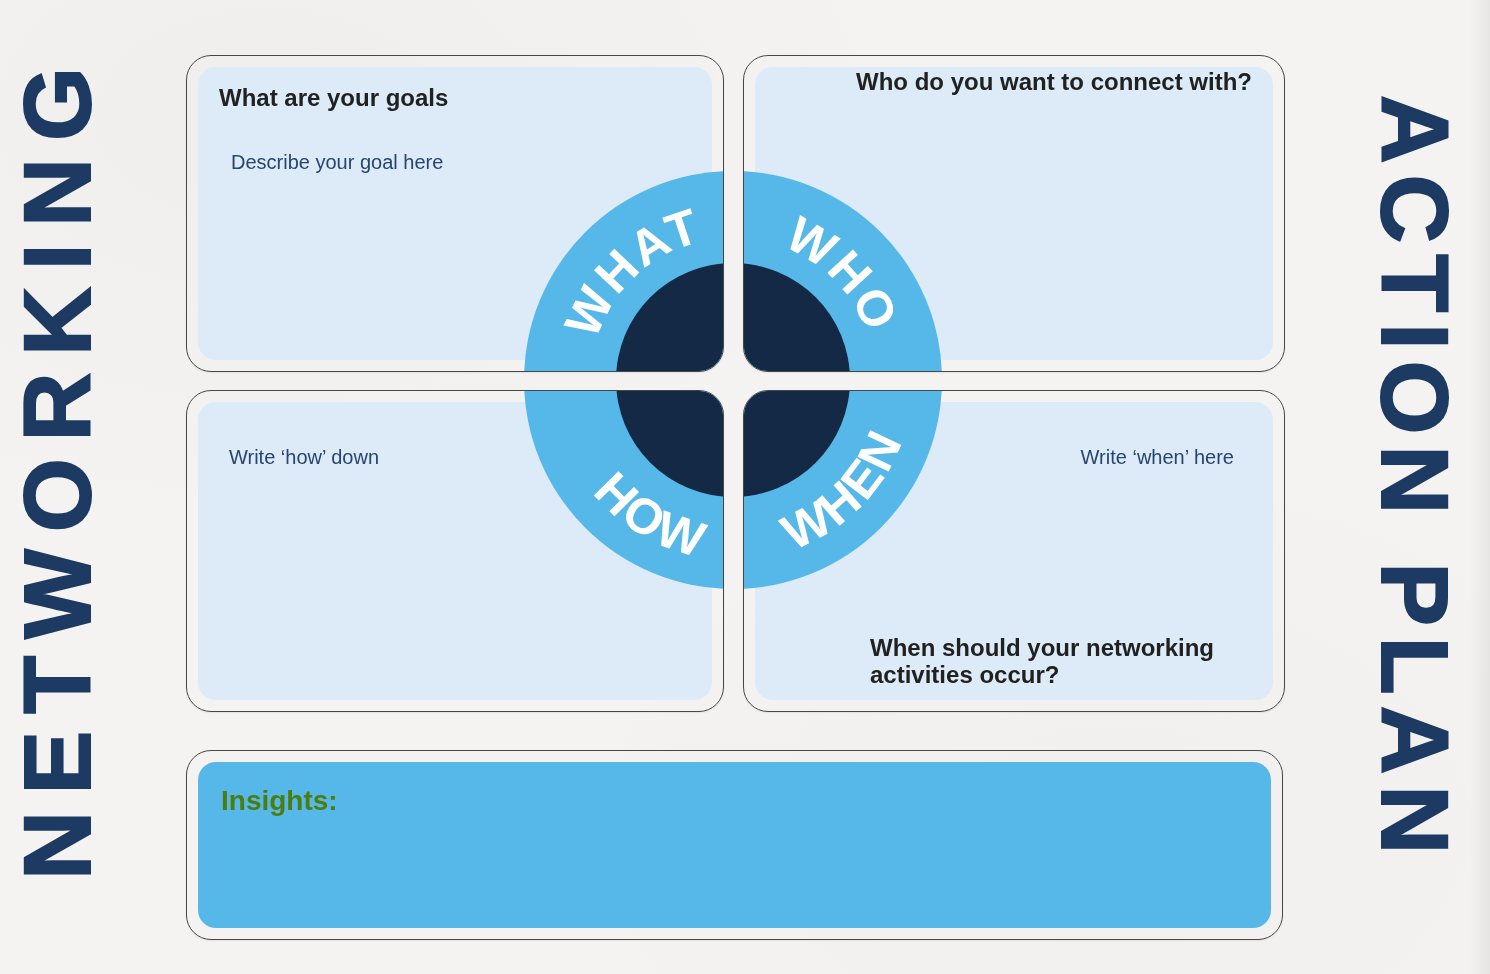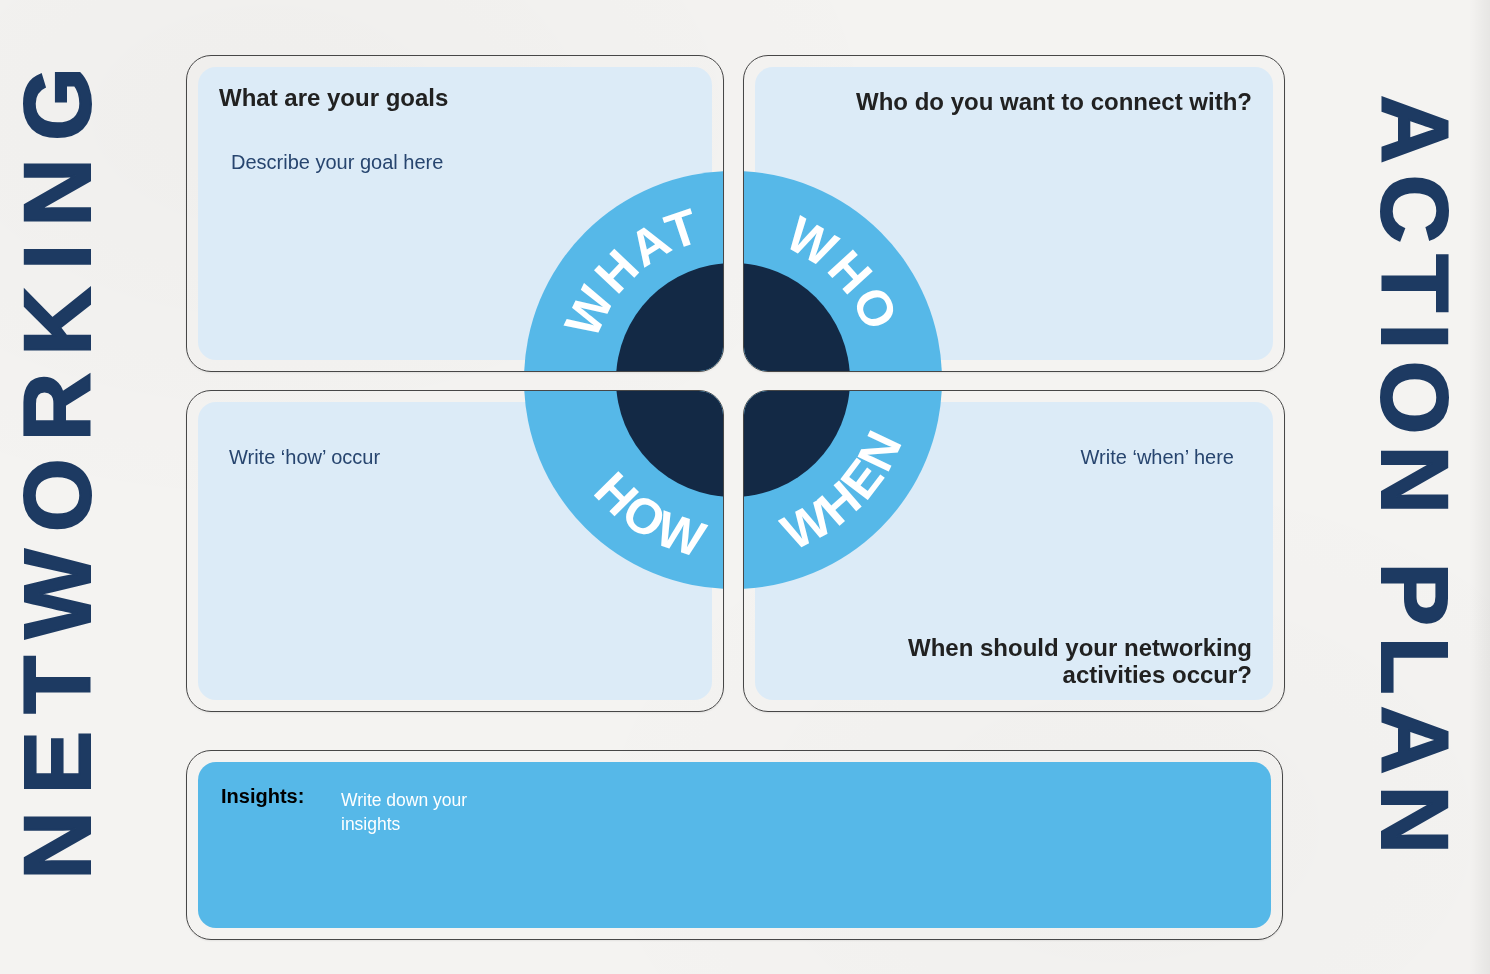--- a/index.html
+++ b/index.html
@@ -74,42 +74,42 @@
     font-weight:bold;font-size:50px;letter-spacing:2px;fill:#ffffff;
   }
 
   .heading{
     position:absolute;
     font-size:24px;font-weight:700;
     color:var(--heading-ink);
     line-height:1.15;
   }
   .card.what .heading{left:32px;top:28px;}
-  .card.who  .heading{right:32px;top:32px;text-align:right;}
+  .card.who  .heading{right:32px;top:12px;text-align:right;}
   .card.how  .heading{left:32px;bottom:22px;width:382px;}
-  .card.when .heading{right:32px;bottom:22px;width:382px;text-align:right;}
+  .card.when .heading{right:32px;bottom:22px;width:382px;text-align:left;}
 
   .ph{
     position:absolute;
     font-size:20px;
     color:var(--placeholder-ink);
     line-height:1.3;
     cursor:text;
   }
   .card.what .ph{left:44px;top:93px;}
   .card.who  .ph{right:58px;top:90px;width:234px;text-align:center;}
   .card.how  .ph{left:42px;top:53px;}
   .card.when .ph{right:50px;top:53px;text-align:left;}
 
   
   .card.insights{left:186px;top:750px;width:1097px;height:190px;}
   .card.insights .fill{background:var(--accent);}
   .ins-label{
     position:absolute;left:34px;top:34px;
-    font-size:20px;font-weight:bold;color:#000000;
+    font-size:28px;font-weight:bold;color:#4d7c0f;
   }
   .ins-ph{
     position:absolute;left:154px;top:38px;width:172px;
     font-size:17.5px;color:#ffffff;line-height:1.35;cursor:text;
   }
 </style>
 </head>
 <body>
 
 <div class="stage">
@@ -141,34 +141,33 @@
   </section>
 
   <section class="card how">
     <div class="fill"></div>
     <svg class="ring" viewBox="-220 -220 440 440" aria-hidden="true">
       <circle class="outer" r="209"></circle>
       <circle class="inner" r="117"></circle>
       <path id="arc-how" d="M -174.65 43.55 A 180 180 0 0 0 43.55 174.65" fill="none"></path>
       <text><textPath href="#arc-how" startOffset="50%" text-anchor="middle">HOW</textPath></text>
     </svg>
-    <div class="ph">Write ‘how’ occur</div>
+    <div class="ph">Write ‘how’ down</div>
   </section>
 
   <section class="card when">
     <div class="fill"></div>
     <svg class="ring" viewBox="-220 -220 440 440" aria-hidden="true">
       <circle class="outer" r="209"></circle>
       <circle class="inner" r="117"></circle>
       <path id="arc-when" d="M 0 180 A 180 180 0 0 0 180 0" fill="none"></path>
       <text><textPath href="#arc-when" startOffset="50%" text-anchor="middle">WHEN</textPath></text>
     </svg>
     <h2 class="heading">When should your networking activities occur?</h2>
     <div class="ph">Write ‘when’ here</div>
   </section>
 
   <section class="card insights">
     <div class="fill"></div>
     <span class="ins-label">Insights:</span>
-    <div class="ins-ph">Write down your insights</div>
   </section>
 
 </div>
 
 </body></html>

